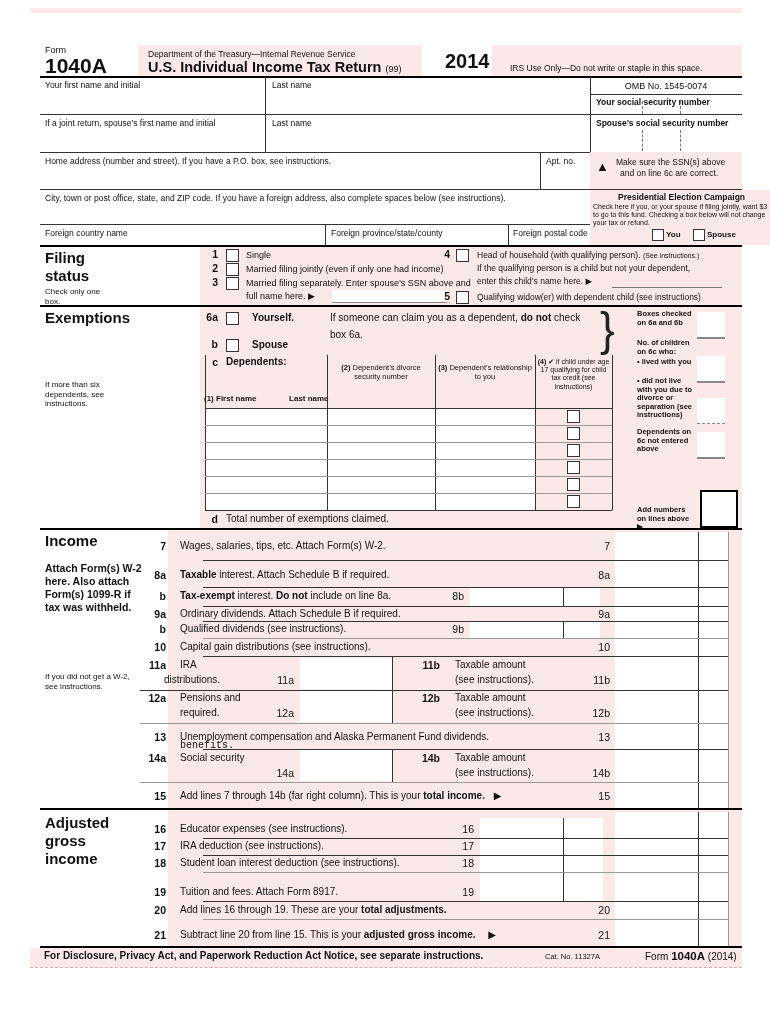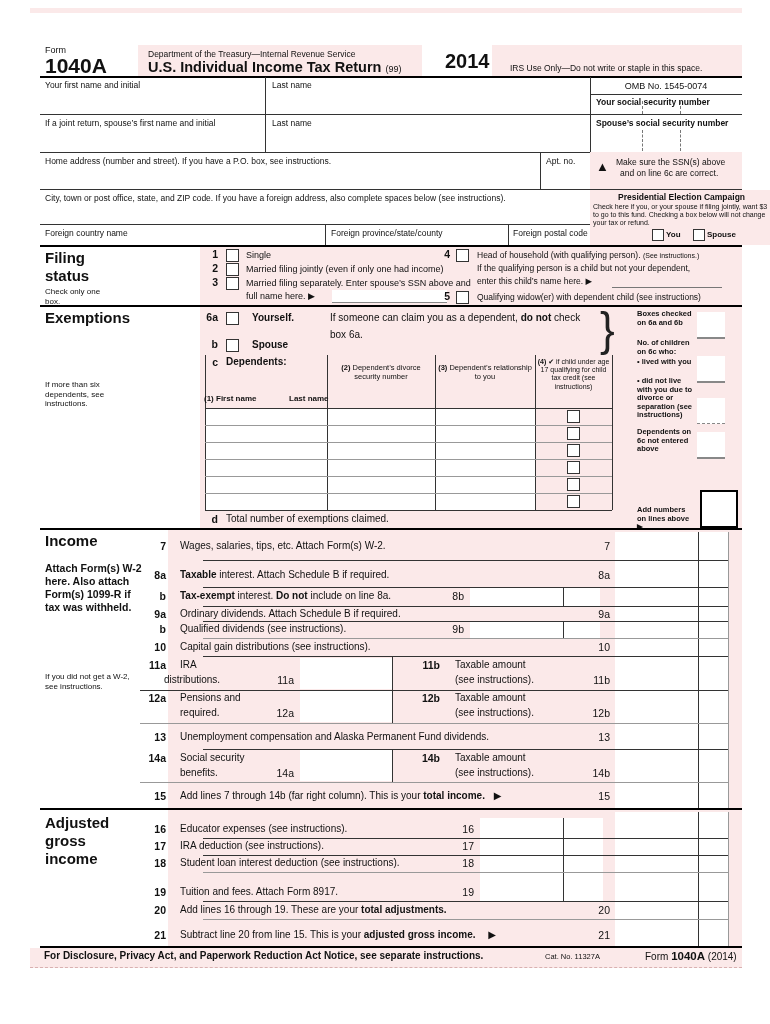--- a/index.html
+++ b/index.html
@@ -276,21 +276,21 @@
 <div class="hl" style="left:140px;top:723px;width:588px;background:#999;"></div>
 
 <span class="num" style="left:138px;top:731px;">13</span>
 <span class="a rt" style="left:180px;top:731px;">Unemployment compensation and Alaska Permanent Fund dividends.</span>
 <span class="ref" style="left:582px;top:731px;">13</span>
 <div class="field" style="left:615px;top:723px;width:113px;height:26px;"></div>
 <div class="hl" style="left:203px;top:749px;width:525px;"></div>
 
 <span class="num" style="left:138px;top:752px;">14a</span>
 <span class="a rt" style="left:180px;top:752px;">Social security</span>
-<span class="a rt" style="left:180px;top:767px;">benefits.</span>
+<span class="a rt" style="left:180px;top:740px;font-family:Liberation Mono, monospace;">benefits.</span>
 <span class="ref" style="left:266px;top:767px;">14a</span>
 <div class="wb" style="left:300px;top:750px;width:92px;height:31px;"></div>
 <div class="vl" style="left:392px;top:749px;height:33px;"></div>
 <span class="num" style="left:412px;top:752px;">14b</span>
 <span class="a rt" style="left:455px;top:752px;">Taxable amount</span>
 <span class="a rt" style="left:455px;top:767px;">(see instructions).</span>
 <span class="ref" style="left:582px;top:767px;">14b</span>
 <div class="field" style="left:615px;top:749px;width:113px;height:33px;"></div>
 <div class="hl" style="left:140px;top:782px;width:588px;background:#999;"></div>
 

